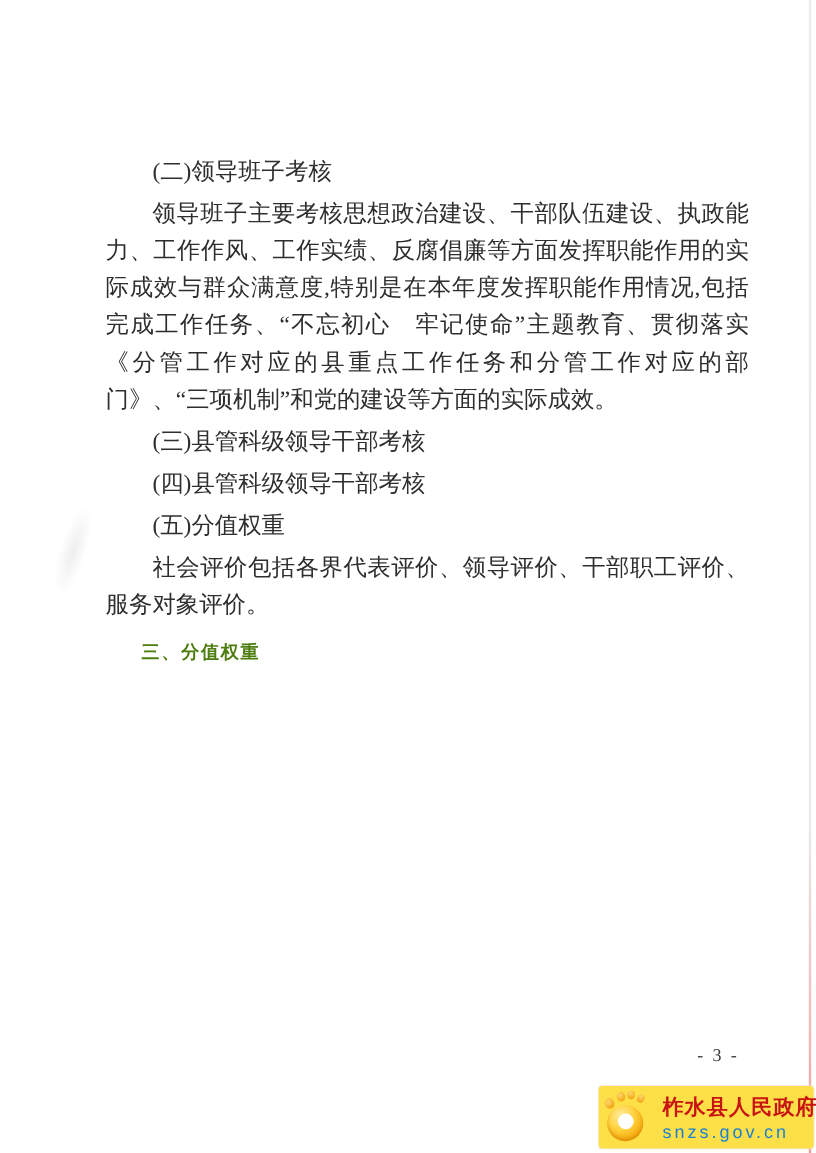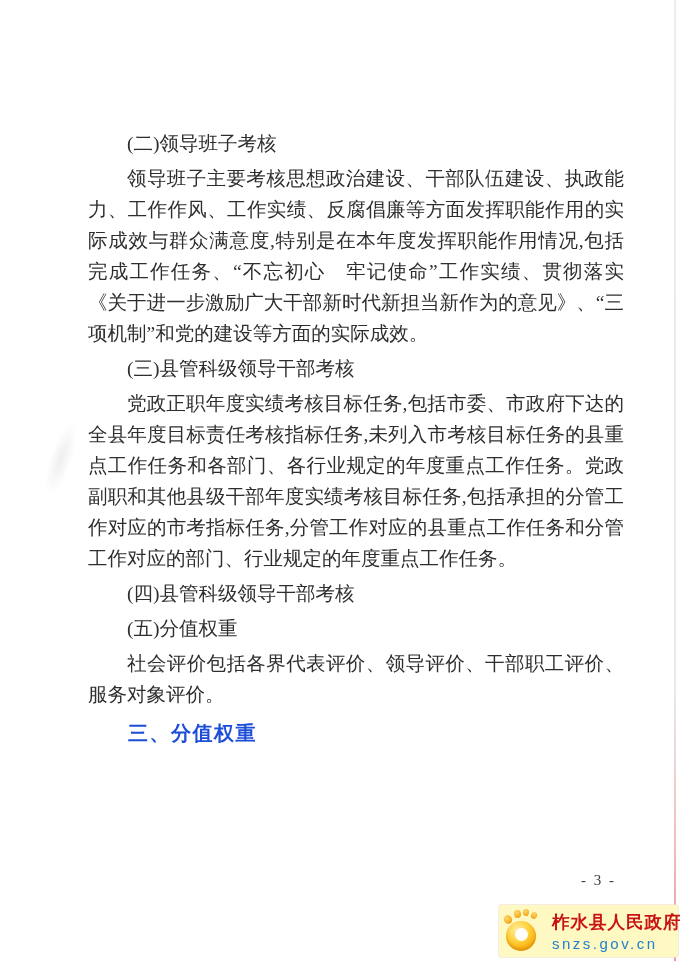--- a/index.html
+++ b/index.html
@@ -27,33 +27,33 @@
     position:absolute; left:88px; top:124px; width:536px;
     font-family:"Liberation Serif", serif;
     font-size:19.5px; line-height:31px; color:#2e2e2e;
     text-align:justify;
   }
   .content p { margin:0; text-indent:2em; }
   .sec-heading { margin-top:4px !important; margin-bottom:4px !important; }
   .heading-bold {
     margin-top:8px !important;
     font-family:"Liberation Sans", sans-serif;
-    font-weight:bold; font-size:20px; letter-spacing:1.5px; color:#1d4ed8;
+    font-weight:bold; font-size:15px; letter-spacing:1.5px; color:#4d7c0f;
   }
 
   .page-number {
     position:absolute; top:872px; right:64px;
     font-family:"Liberation Serif", serif;
     font-size:15px; letter-spacing:2px; color:#3a3a3a;
   }
 
   
   .logo {
     position:absolute; left:499px; top:905px; width:179px; height:52px;
-    background:#fef9c3; border-radius:3px;
+    background:#fde047; border-radius:3px;
     box-shadow: 0 0 0 1px rgba(240,224,208,0.65);
     display:flex; align-items:center;
   }
   .paw { position:relative; width:42px; height:46px; margin-left:4px; flex:0 0 auto; }
   .ring {
     position:absolute; left:3px; top:13px; width:30px; height:30px; border-radius:50%;
     background: radial-gradient(circle at 38% 30%, #ffec9e 0%, #ffd23e 40%, #f7a90a 75%, #df8f00 100%);
     box-shadow: inset 0 -2px 3px rgba(190,110,0,0.45);
   }
   .ring::after {
@@ -82,23 +82,22 @@
 </head>
 <body>
 
 <div class="page">
 
   <div class="smudge"></div>
   <div class="scan-edge"></div>
 
   <div class="content">
     <p class="sec-heading">(二)领导班子考核</p>
-    <p>领导班子主要考核思想政治建设、干部队伍建设、执政能力、工作作风、工作实绩、反腐倡廉等方面发挥职能作用的实际成效与群众满意度,特别是在本年度发挥职能作用情况,包括完成工作任务、“不忘初心　牢记使命”工作实绩、贯彻落实《关于进一步激励广大干部新时代新担当新作为的意见》、“三项机制”和党的建设等方面的实际成效。</p>
+    <p>领导班子主要考核思想政治建设、干部队伍建设、执政能力、工作作风、工作实绩、反腐倡廉等方面发挥职能作用的实际成效与群众满意度,特别是在本年度发挥职能作用情况,包括完成工作任务、“不忘初心　牢记使命”主题教育、贯彻落实《分管工作对应的县重点工作任务和分管工作对应的部门》、“三项机制”和党的建设等方面的实际成效。</p>
     <p class="sec-heading">(三)县管科级领导干部考核</p>
-    <p>党政正职年度实绩考核目标任务,包括市委、市政府下达的全县年度目标责任考核指标任务,未列入市考核目标任务的县重点工作任务和各部门、各行业规定的年度重点工作任务。党政副职和其他县级干部年度实绩考核目标任务,包括承担的分管工作对应的市考指标任务,分管工作对应的县重点工作任务和分管工作对应的部门、行业规定的年度重点工作任务。</p>
     <p class="sec-heading">(四)县管科级领导干部考核</p>
     <p class="sec-heading">(五)分值权重</p>
     <p>社会评价包括各界代表评价、领导评价、干部职工评价、服务对象评价。</p>
     <p class="heading-bold">三、分值权重</p>
   </div>
 
   <div class="page-number">- 3 -</div>
 
   <div class="logo">
     <div class="paw">

